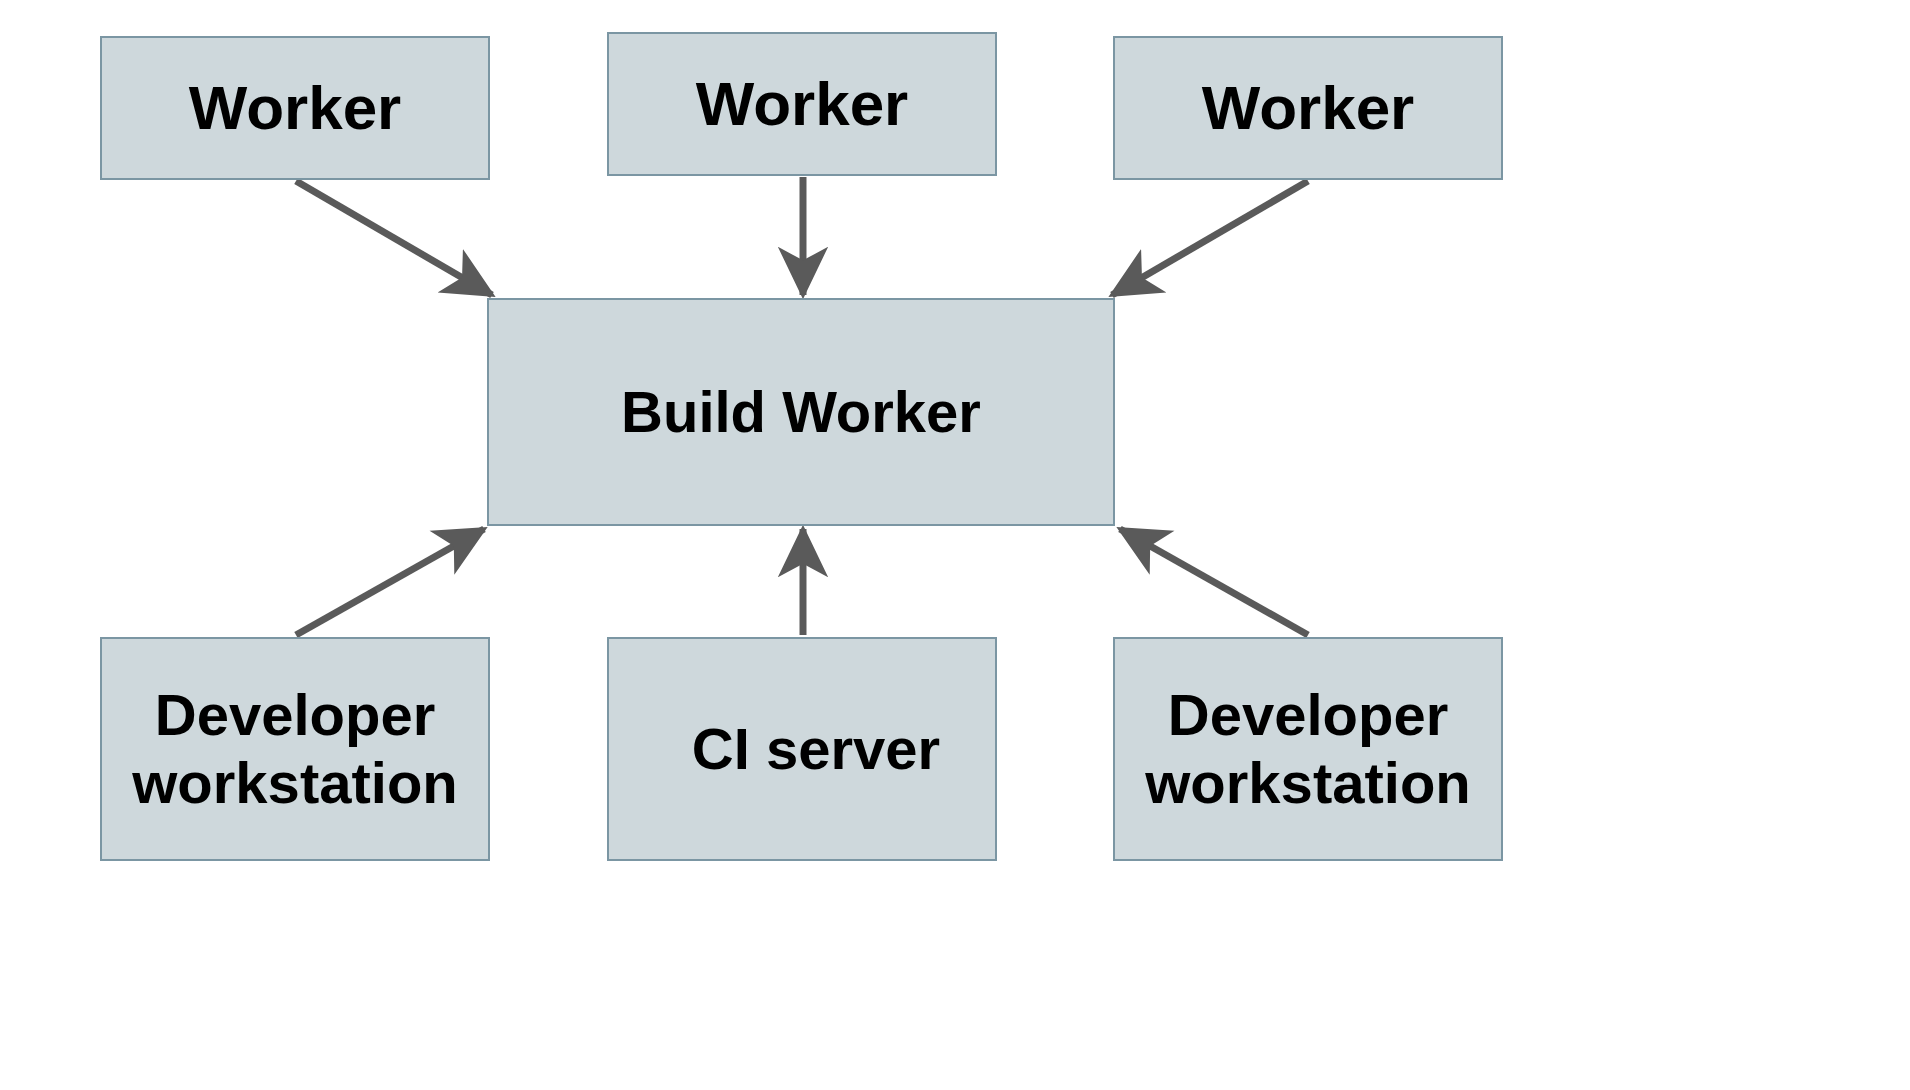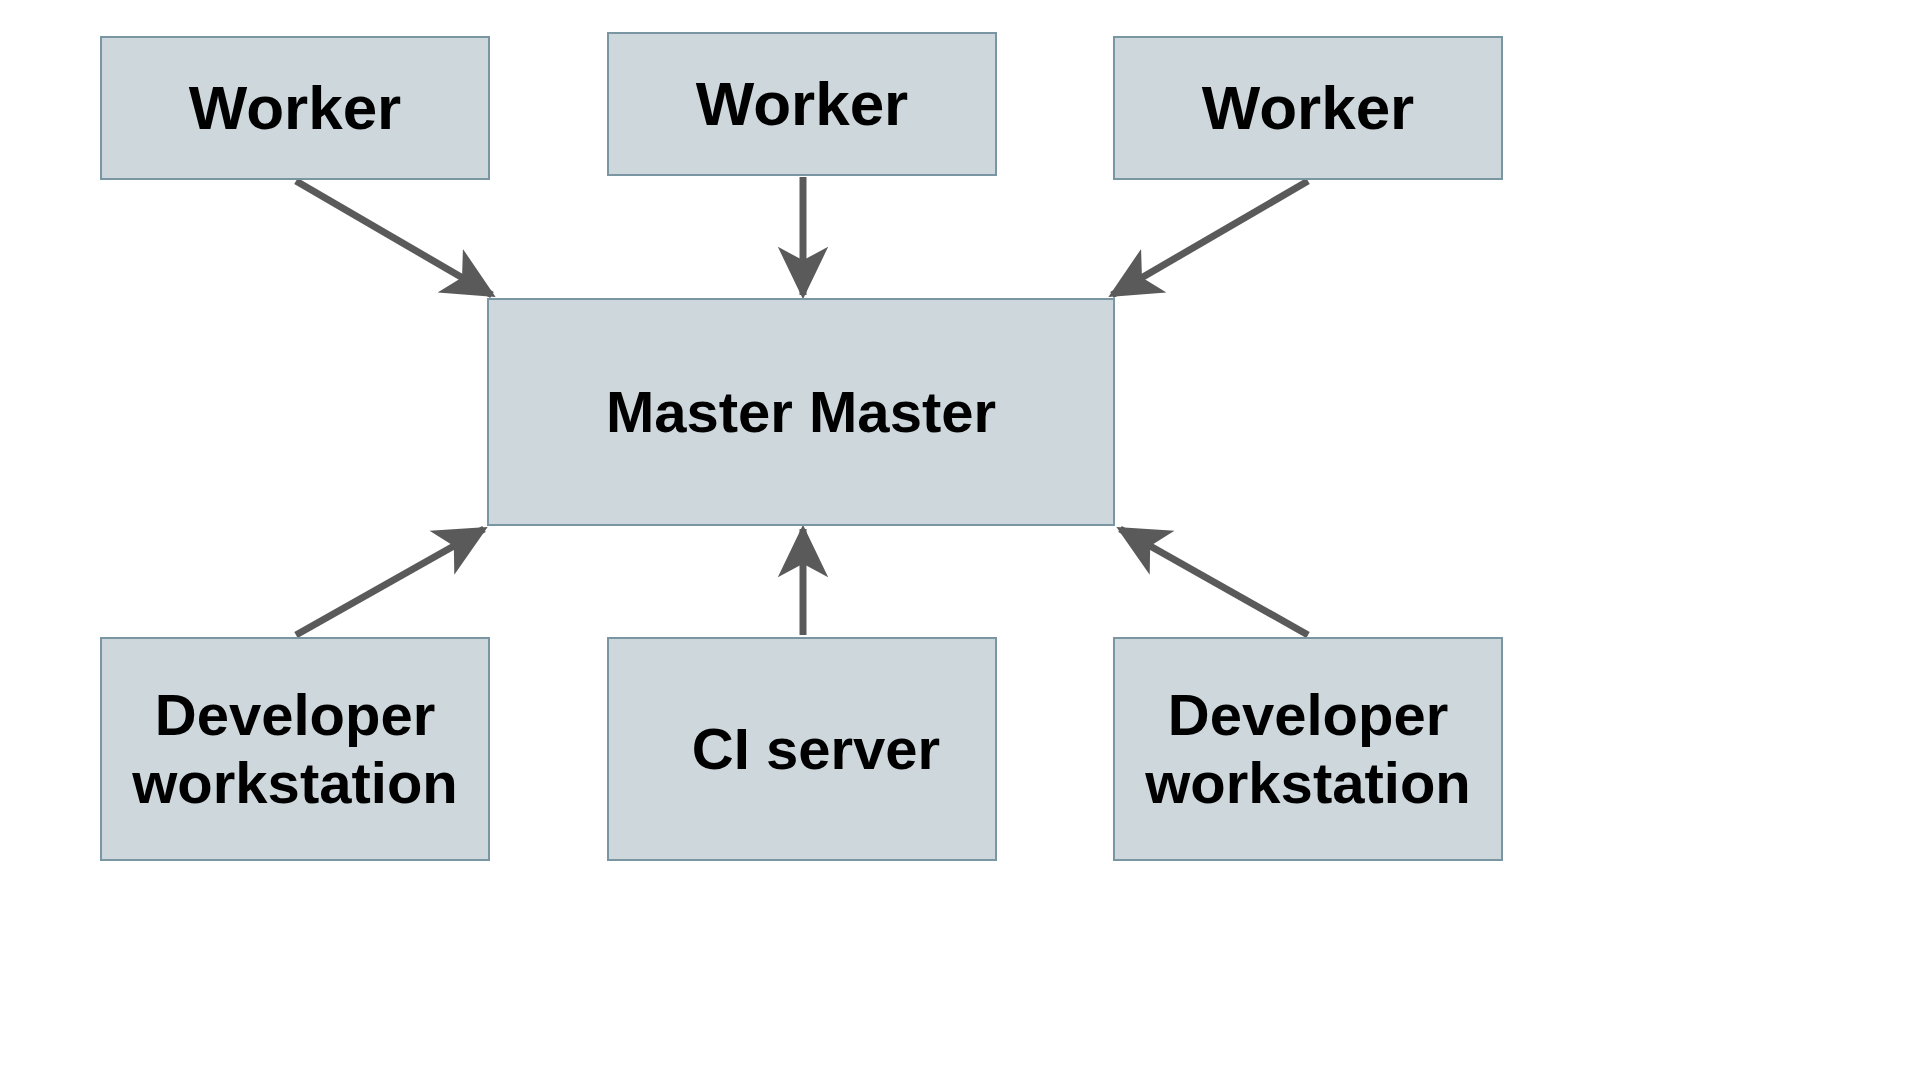--- a/index.html
+++ b/index.html
@@ -57,20 +57,20 @@
       <line x1="803" y1="177" x2="803" y2="295" stroke="#5a5a5a" stroke-width="7" marker-end="url(#arrowhead)"></line>
       <line x1="1308" y1="181" x2="1112" y2="295" stroke="#5a5a5a" stroke-width="7" marker-end="url(#arrowhead)"></line>
       <line x1="296" y1="635" x2="484" y2="529" stroke="#5a5a5a" stroke-width="7" marker-end="url(#arrowhead)"></line>
       <line x1="803" y1="635" x2="803" y2="529" stroke="#5a5a5a" stroke-width="7" marker-end="url(#arrowhead)"></line>
       <line x1="1308" y1="635" x2="1120" y2="529" stroke="#5a5a5a" stroke-width="7" marker-end="url(#arrowhead)"></line>
     </svg>
   <div id="nodes-layer">
       <div class="node" style="left: 100px; top: 36px; width: 390px; height: 144px; background: rgb(206, 216, 220); border-color: rgb(123, 150, 163); color: rgb(0, 0, 0); font-size: 62px;"><span class="node-label">Worker</span></div>
       <div class="node" style="left: 607px; top: 32px; width: 390px; height: 144px; background: rgb(206, 216, 220); border-color: rgb(123, 150, 163); color: rgb(0, 0, 0); font-size: 62px;"><span class="node-label">Worker</span></div>
       <div class="node" style="left: 1113px; top: 36px; width: 390px; height: 144px; background: rgb(206, 216, 220); border-color: rgb(123, 150, 163); color: rgb(0, 0, 0); font-size: 62px;"><span class="node-label">Worker</span></div>
-      <div class="node" style="left: 487px; top: 298px; width: 628px; height: 228px; background: rgb(206, 216, 220); border-color: rgb(123, 150, 163); color: rgb(0, 0, 0); font-size: 58px;"><span class="node-label">Master Master</span></div>
+      <div class="node" style="left: 487px; top: 298px; width: 628px; height: 228px; background: rgb(206, 216, 220); border-color: rgb(123, 150, 163); color: rgb(0, 0, 0); font-size: 58px;"><span class="node-label">Build Worker</span></div>
       <div class="node" style="left: 100px; top: 637px; width: 390px; height: 224px; background: rgb(206, 216, 220); border-color: rgb(123, 150, 163); color: rgb(0, 0, 0); font-size: 58px;"><span class="node-label">Developer
 workstation</span></div>
       <div class="node" style="left: 607px; top: 637px; width: 390px; height: 224px; background: rgb(206, 216, 220); border-color: rgb(123, 150, 163); color: rgb(0, 0, 0); font-size: 58px; padding-left: 28px;"><span class="node-label">CI server</span></div>
       <div class="node" style="left: 1113px; top: 637px; width: 390px; height: 224px; background: rgb(206, 216, 220); border-color: rgb(123, 150, 163); color: rgb(0, 0, 0); font-size: 58px;"><span class="node-label">Developer
 workstation</span></div>
     </div>
 </div>
 
 </body></html>

